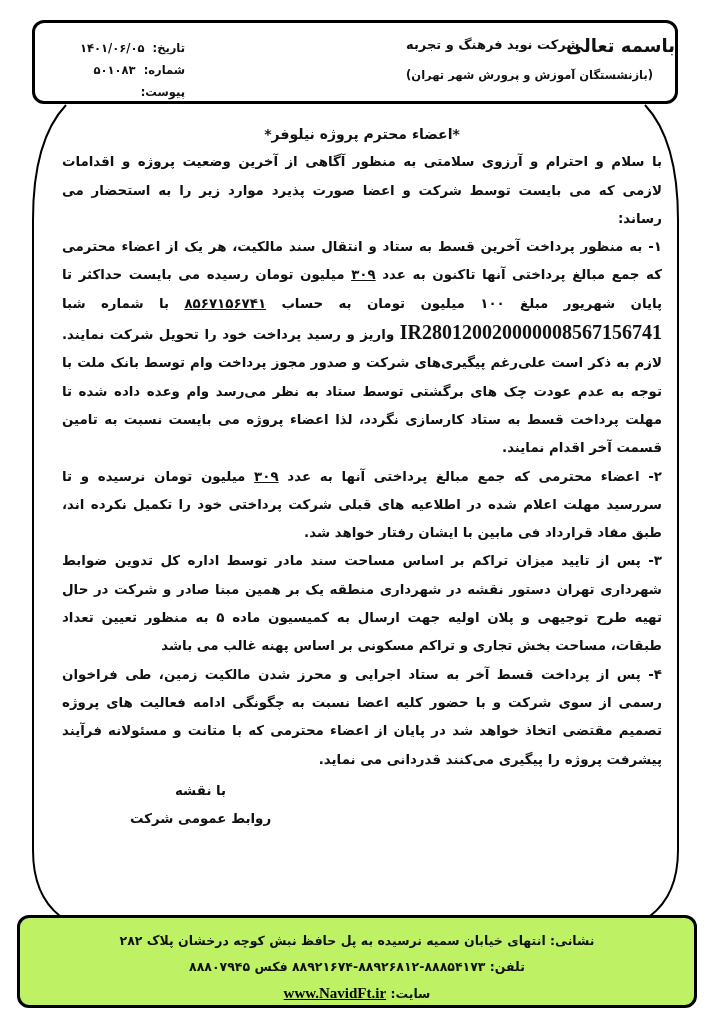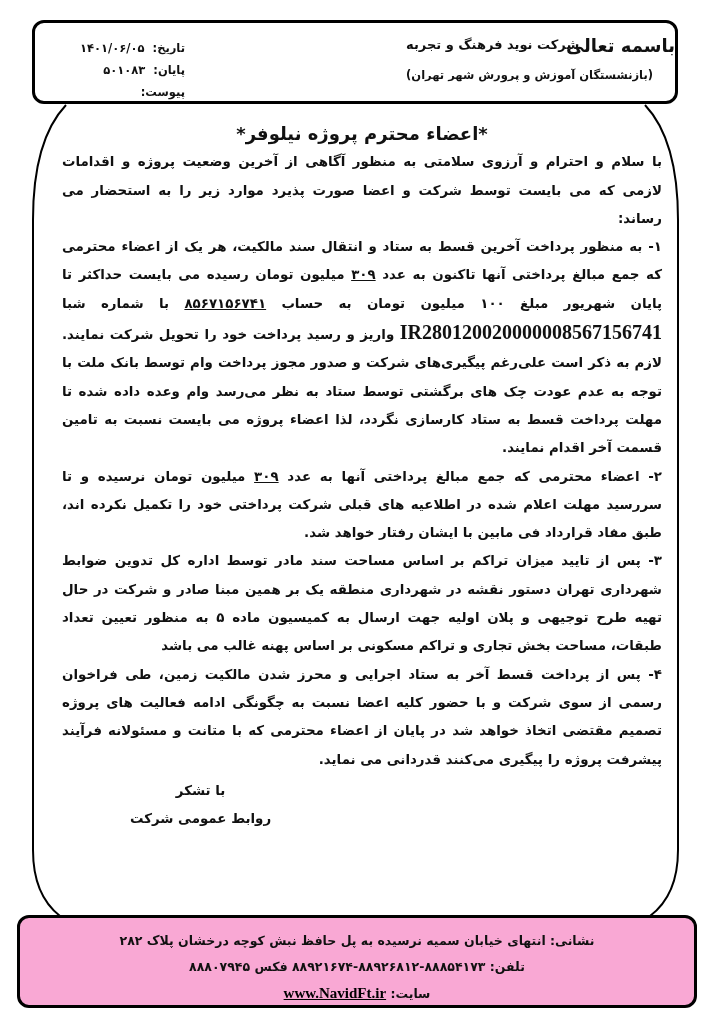--- a/index.html
+++ b/index.html
@@ -2,33 +2,33 @@
 <html><head>
 <meta charset="utf-8">
 <style>
   html, body { margin: 0; padding: 0; background: #ffffff; }
   body { width: 724px; height: 1024px; position: relative; overflow: hidden;
          font-family: "DejaVu Sans", sans-serif; color: #111; }
   .frame-svg { position: absolute; left: 0; top: 0; width: 724px; height: 1024px; pointer-events: none; }
   .header-box { position: absolute; left: 32px; top: 20px; width: 646px; height: 84px;
                 border: 3px solid #000; border-radius: 12px; box-sizing: border-box; background: #fff; }
   .footer-box { position: absolute; left: 17px; top: 915px; width: 680px; height: 93px;
-                border: 3px solid #000; border-radius: 12px; box-sizing: border-box; background: #f9a8d4; }
+                border: 3px solid #000; border-radius: 12px; box-sizing: border-box; background: #bef264; }
   .company { position: absolute; right: 22px; top: 14px; text-align: left; direction: rtl; }
   .company .name { font-size: 13px; font-weight: bold; }
   .company .sub { font-size: 11.5px; font-weight: bold; margin-top: 16px; }
   .basmala { position: absolute; left: 0; right: 0; top: 12px; text-align: right;
              font-size: 18px; font-weight: bold; direction: rtl; }
   .meta { position: absolute; left: 150px; top: 14px; direction: rtl; text-align: right;
           font-size: 11.5px; font-weight: bold; line-height: 22px; width: 140px; transform: translateX(-140px); }
   .meta-row { white-space: nowrap; }
   .meta-row .val { margin-right: 4px; }
   .content { position: absolute; left: 62px; right: 62px; top: 120px; direction: rtl;
              text-align: justify; font-size: 13.4px; font-weight: bold; line-height: 28.3px; }
-  .title { text-align: center; font-size: 18px; font-weight: bold; margin-bottom: 0px; }
+  .title { text-align: center; font-size: 14px; font-weight: bold; margin-bottom: 0px; }
   .para { margin: 0; text-align: justify; }
   .u { text-decoration: underline; }
   .latin { font-family: "Liberation Serif", serif; font-weight: bold; font-size: 20px; }
   .closing { position: absolute; left: 130px; top: 777px; direction: rtl; text-align: center;
              font-size: 13.4px; font-weight: bold; line-height: 28px; }
   .footer-content { position: absolute; left: 0; right: 0; top: 10px; text-align: center; direction: rtl;
                     font-size: 12.5px; font-weight: bold; line-height: 26px; }
   .site-link { font-family: "Liberation Serif", serif; font-size: 15px; font-weight: bold;
                text-decoration: underline; color: #000; }
 </style>
@@ -45,41 +45,41 @@
     <div class="name">شرکت نوید فرهنگ و تجربه</div>
     <div class="sub">(بازنشستگان آموزش و پرورش شهر تهران)</div>
   </div>
   <div class="basmala">باسمه تعالی</div>
   <div class="meta">
     <div class="meta-row">
       <span>تاریخ:</span>
       <span class="val">۱۴۰۱/۰۶/۰۵</span>
     </div>
     <div class="meta-row">
-      <span>پایان:</span>
+      <span>شماره:</span>
       <span class="val">۵۰۱۰۸۳</span>
     </div>
     <div class="meta-row">
       <span>پیوست:</span>
       <span class="val"></span>
     </div>
   </div>
 </div>
 
 <div class="content">
   <div class="title">*اعضاء محترم پروژه نیلوفر*</div>
   <p class="para">با سلام و احترام و آرزوی سلامتی به منظور آگاهی از آخرین وضعیت پروژه و اقدامات لازمی که می بایست توسط شرکت و اعضا صورت پذیرد موارد زیر را به استحضار می رساند:</p>
   <p class="para"><span>۱- به منظور پرداخت آخرین قسط به ستاد و انتقال سند مالکیت، هر یک از اعضاء محترمی که جمع مبالغ پرداختی آنها تاکنون به عدد </span><span class="u">۳۰۹</span><span> میلیون تومان رسیده می بایست حداکثر تا پایان شهریور مبلغ ۱۰۰ میلیون تومان به حساب </span><span class="u">۸۵۶۷۱۵۶۷۴۱</span><span> با شماره شبا </span><span class="latin" dir="ltr">IR280120020000008567156741</span><span> واریز و رسید پرداخت خود را تحویل شرکت نمایند. لازم به ذکر است علی‌رغم پیگیری‌های شرکت و صدور مجوز پرداخت وام توسط بانک ملت با توجه به عدم عودت چک های  برگشتی توسط ستاد به نظر می‌رسد وام وعده داده شده تا مهلت پرداخت قسط به ستاد کارسازی نگردد، لذا اعضاء پروژه می بایست نسبت به تامین قسمت آخر اقدام نمایند.</span></p>
   <p class="para"><span>۲-  اعضاء محترمی که جمع مبالغ پرداختی آنها به عدد </span><span class="u">۳۰۹</span><span>  میلیون تومان نرسیده و تا سررسید مهلت اعلام شده در اطلاعیه های قبلی شرکت پرداختی خود را تکمیل نکرده اند، طبق مفاد قرارداد فی مابین با ایشان رفتار خواهد شد.</span></p>
   <p class="para">۳- پس از تایید میزان تراکم بر اساس مساحت سند مادر توسط اداره کل تدوین ضوابط شهرداری تهران دستور نقشه در شهرداری منطقه یک بر همین مبنا صادر و شرکت در حال تهیه طرح توجیهی و پلان اولیه جهت ارسال به کمیسیون ماده ۵ به منظور تعیین تعداد طبقات، مساحت بخش تجاری و تراکم مسکونی بر اساس پهنه غالب می باشد</p>
   <p class="para">۴- پس از پرداخت قسط آخر به ستاد اجرایی و محرز شدن مالکیت زمین، طی فراخوان رسمی از سوی شرکت و با حضور کلیه اعضا نسبت به چگونگی ادامه فعالیت های پروژه تصمیم مقتضی اتخاذ خواهد شد در پایان از اعضاء محترمی که با متانت و مسئولانه فرآیند پیشرفت پروژه را پیگیری می‌کنند قدردانی می نماید.</p>
 </div>
 
 <div class="closing">
-  <div>با تشکر</div>
+  <div>با نقشه</div>
   <div>روابط عمومی شرکت</div>
 </div>
 
 <div class="footer-box">
   <div class="footer-content">
     <div>نشانی: انتهای خیابان سمیه نرسیده به پل حافظ نبش کوچه درخشان پلاک ۲۸۲</div>
     <div>تلفن:  ۸۸۸۵۴۱۷۳-۸۸۹۲۶۸۱۲-۸۸۹۲۱۶۷۴ فکس  ۸۸۸۰۷۹۴۵</div>
     <div>
       <span>سایت:</span>
       <a class="site-link" dir="ltr">www.NavidFt.ir</a>

